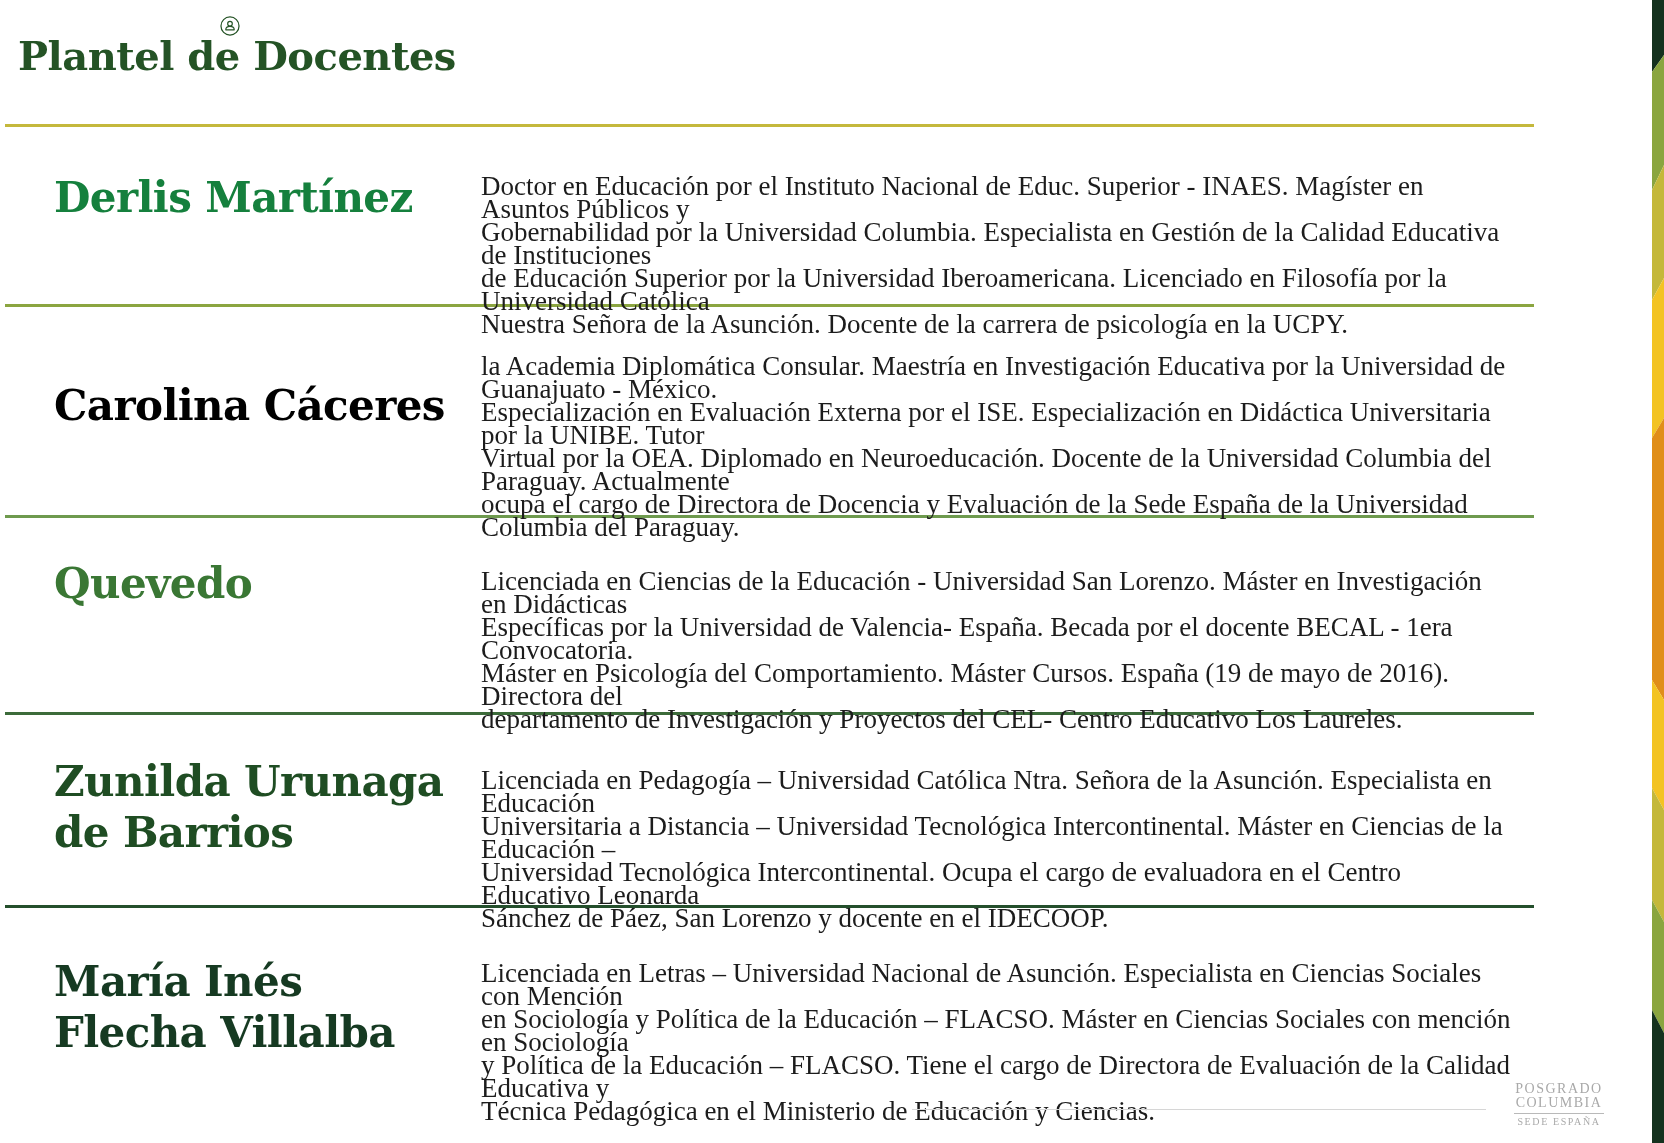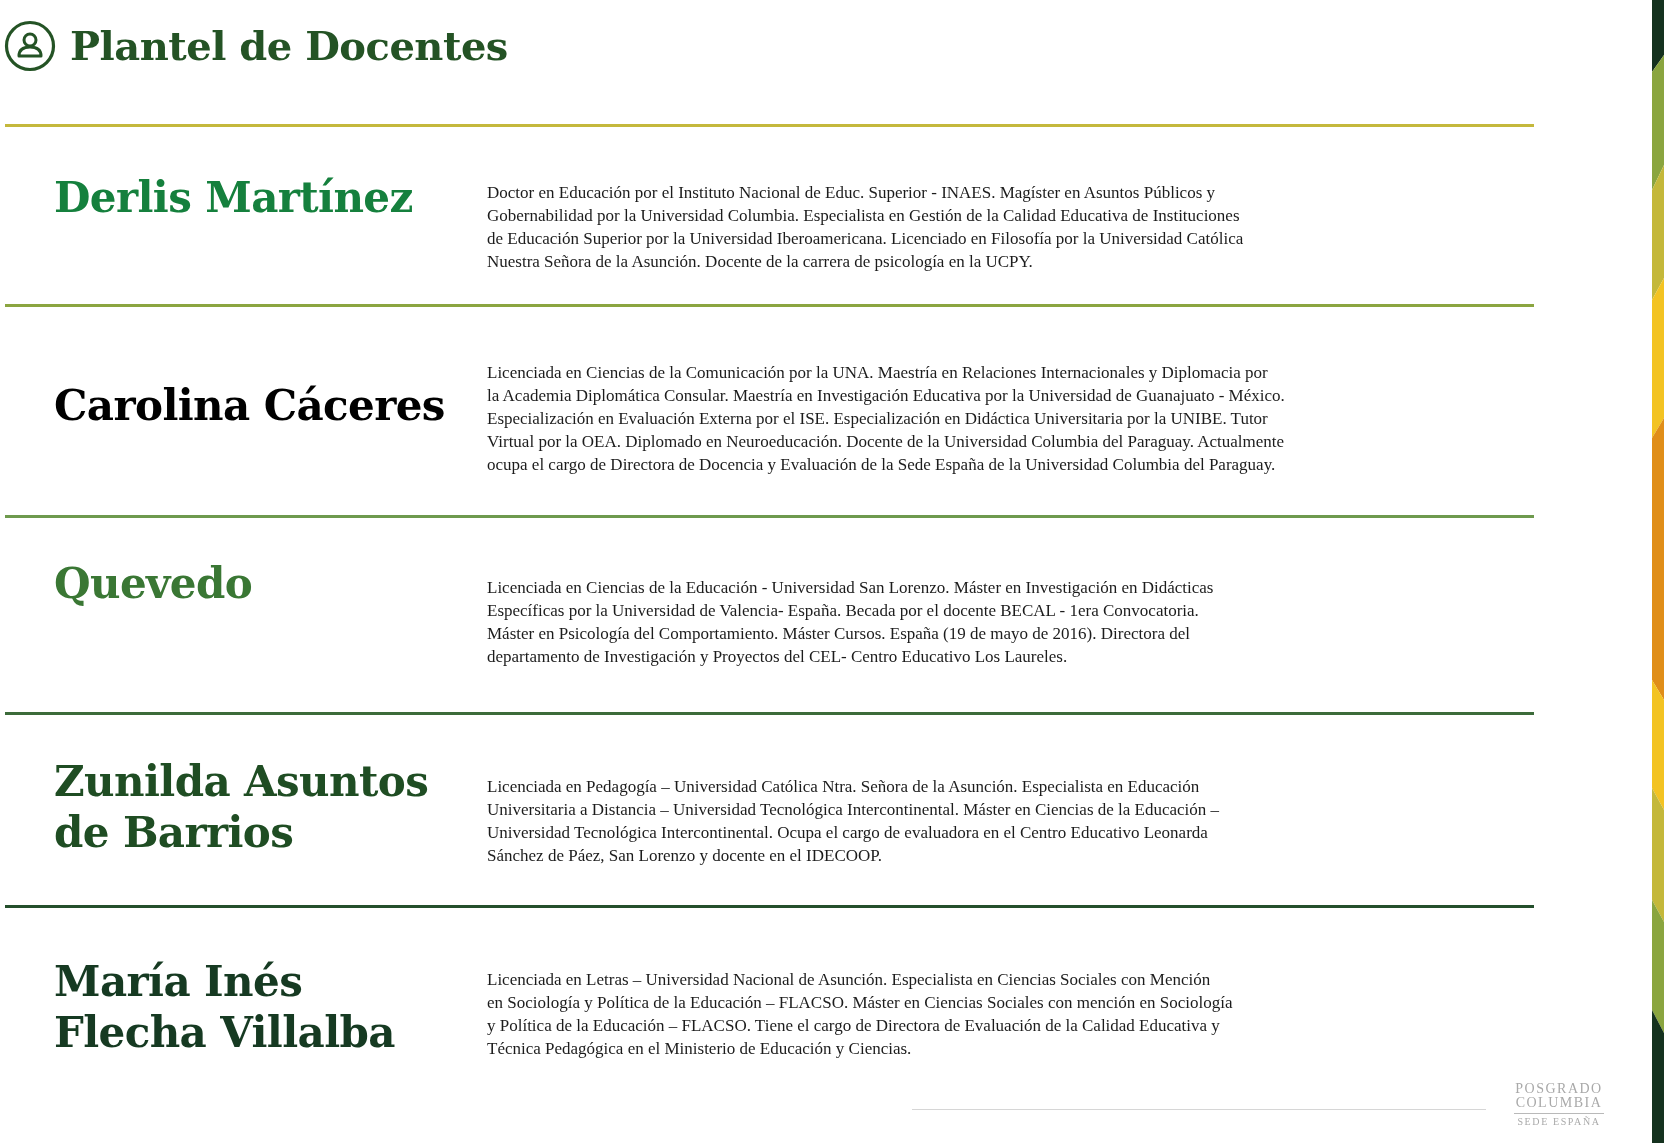--- a/index.html
+++ b/index.html
@@ -14,20 +14,21 @@
     overflow: hidden;
     font-family: "DejaVu Serif", "Liberation Serif", serif;
   }
   .header {
     position: absolute;
     left: 4px;
     top: 16px;
     height: 60px;
     display: flex;
     align-items: center;
+    flex-direction: column;
   }
   .header-icon {
     width: 52px;
     height: 52px;
     display: block;
   }
   .page-title {
     margin: 0 0 0 14px;
     font-family: "DejaVu Serif", "Liberation Serif", serif;
     font-weight: bold;
@@ -57,24 +58,24 @@
     font-size: 42px;
     line-height: 51px;
     letter-spacing: -0.6px;
     margin: 0;
   }
   .entry-desc {
     position: absolute;
     left: 477px;
     width: 1030px;
     font-family: "Liberation Serif", "DejaVu Serif", serif;
-    font-size: 17px;
+    font-size: 27px;
     line-height: 23px;
     color: #1c1c1c;
-    margin: 10px;
+    margin: 4px;
   }
   .footer-line {
     position: absolute;
     left: 912px;
     top: 1109px;
     width: 574px;
     height: 1px;
     background: #d6d6d6;
   }
   .logo {
@@ -141,21 +142,20 @@
     <div>de Educación Superior por la Universidad Iberoamericana. Licenciado en Filosofía por la Universidad Católica</div>
     <div>Nuestra Señora de la Asunción. Docente de la carrera de psicología en la UCPY.</div>
   </div>
 </section>
 
 <section class="entry" style="top:0;">
   <h2 class="entry-name" style="top: 380px; color: #000000;">
     <span>Carolina Cáceres</span>
   </h2>
   <div class="entry-desc" style="top:351px;">
-    <div>Licenciada en Ciencias de la Comunicación por la UNA. Maestría en Relaciones Internacionales y Diplomacia por</div>
     <div>la Academia Diplomática Consular. Maestría en Investigación Educativa por la Universidad de Guanajuato - México.</div>
     <div>Especialización en Evaluación Externa por el ISE. Especialización en Didáctica Universitaria por la UNIBE. Tutor</div>
     <div>Virtual por la OEA. Diplomado en Neuroeducación. Docente de la Universidad Columbia del Paraguay. Actualmente</div>
     <div>ocupa el cargo de Directora de Docencia y Evaluación de la Sede España de la Universidad Columbia del Paraguay.</div>
   </div>
 </section>
 
 <section class="entry" style="top:0;">
   <h2 class="entry-name" style="top: 558px; color: rgb(58, 119, 52);">
     <span style="display:block">Quevedo</span>
@@ -163,21 +163,21 @@
   <div class="entry-desc" style="top:566px;">
     <div>Licenciada en Ciencias de la Educación - Universidad San Lorenzo. Máster en Investigación en Didácticas</div>
     <div>Específicas por la Universidad de Valencia- España. Becada por el docente BECAL - 1era Convocatoria.</div>
     <div>Máster en Psicología del Comportamiento. Máster Cursos. España (19 de mayo de 2016). Directora del</div>
     <div>departamento de Investigación y Proyectos del CEL- Centro Educativo Los Laureles.</div>
   </div>
 </section>
 
 <section class="entry" style="top:0;">
   <h2 class="entry-name" style="top: 756px; color: rgb(31, 77, 35);">
-    <span style="display:block">Zunilda Asuntos</span>
+    <span style="display:block">Zunilda Urunaga</span>
     <span style="display:block">de Barrios</span>
   </h2>
   <div class="entry-desc" style="top:765px;">
     <div>Licenciada en Pedagogía – Universidad Católica Ntra. Señora de la Asunción. Especialista en Educación</div>
     <div>Universitaria a Distancia – Universidad Tecnológica Intercontinental. Máster en Ciencias de la Educación –</div>
     <div>Universidad Tecnológica Intercontinental. Ocupa el cargo de evaluadora en el Centro Educativo Leonarda</div>
     <div>Sánchez de Páez, San Lorenzo y docente en el IDECOOP.</div>
   </div>
 </section>
 

